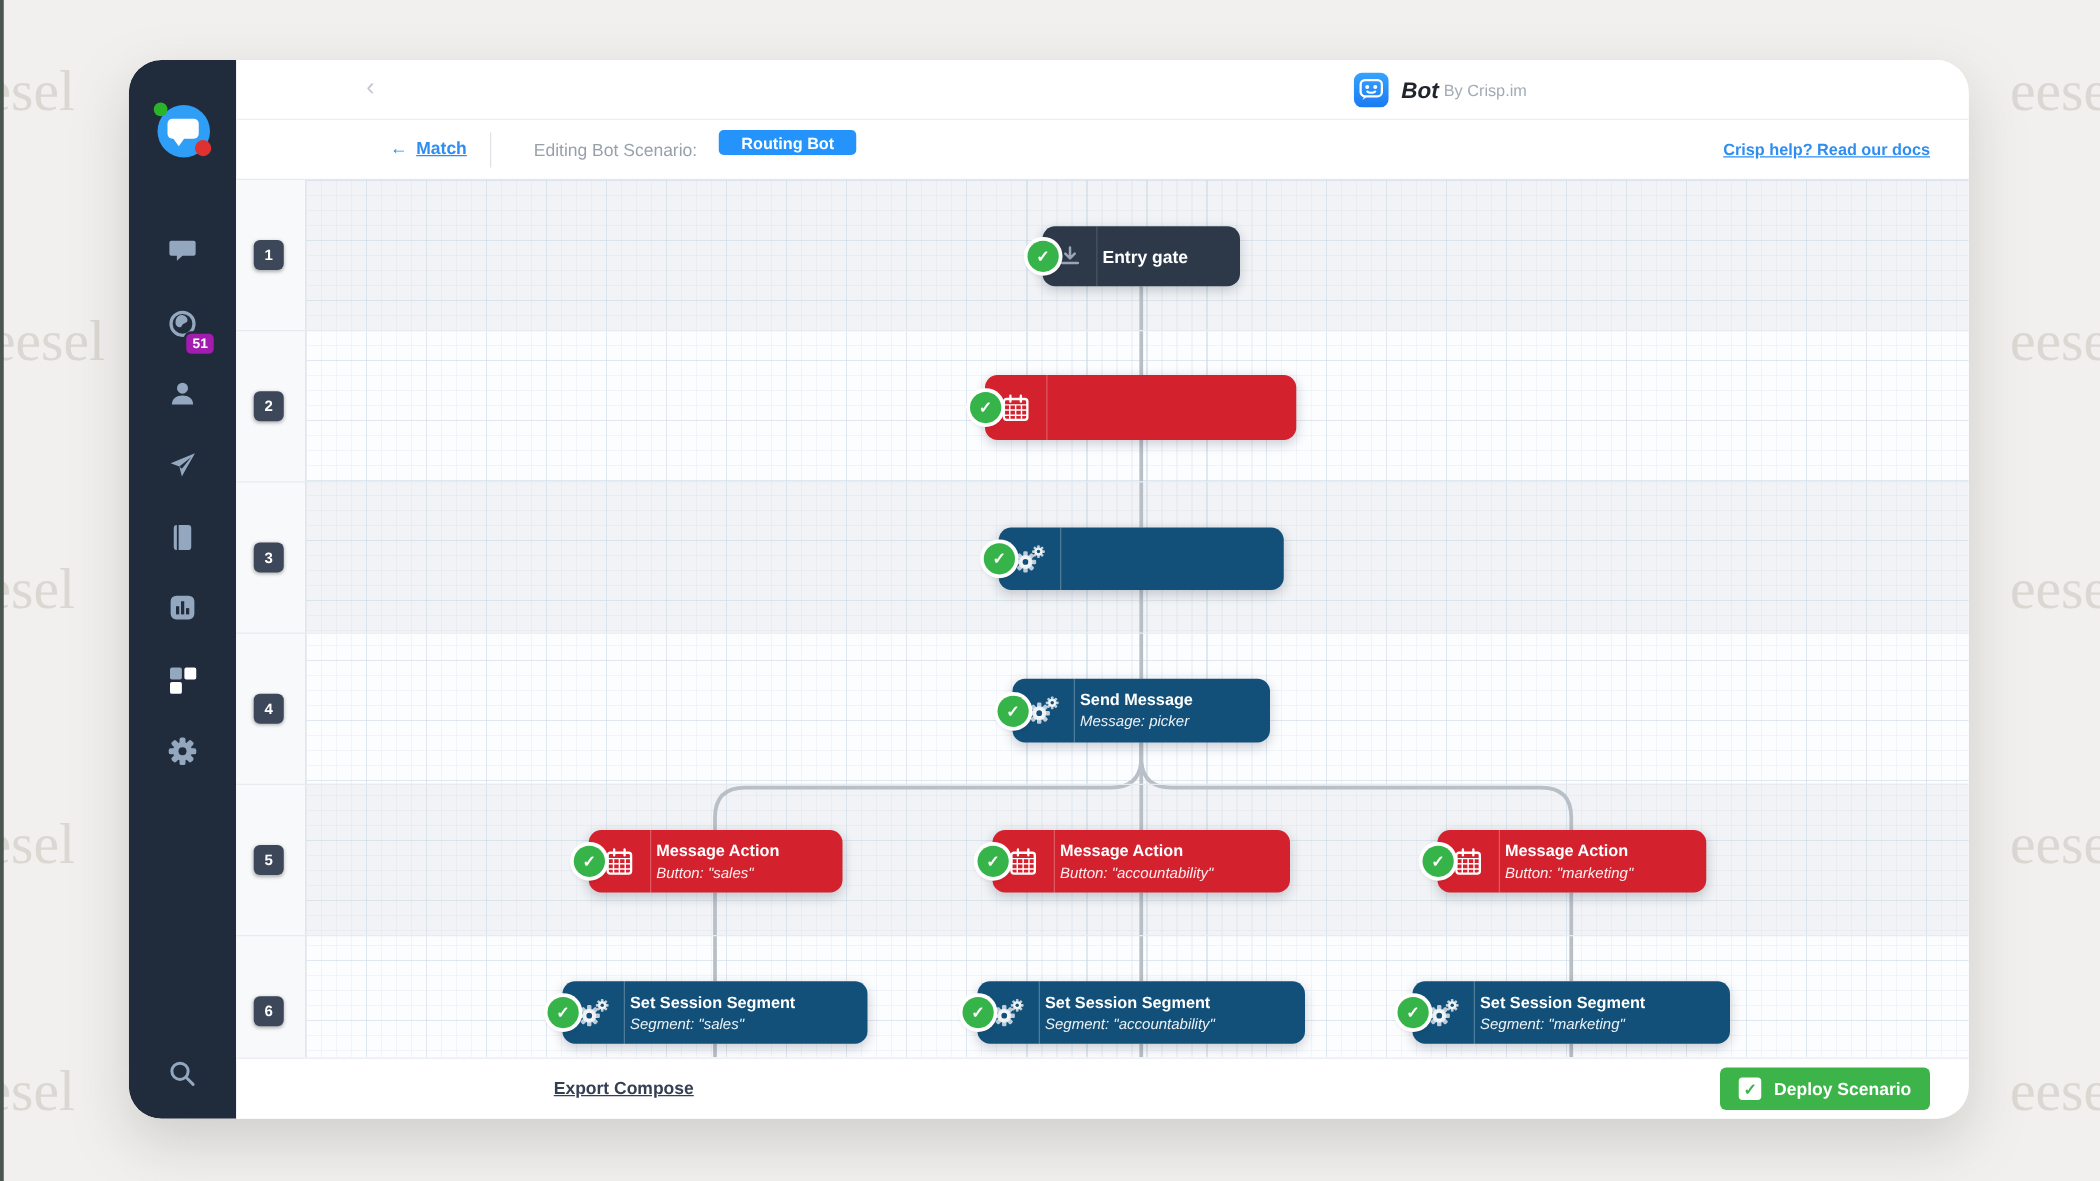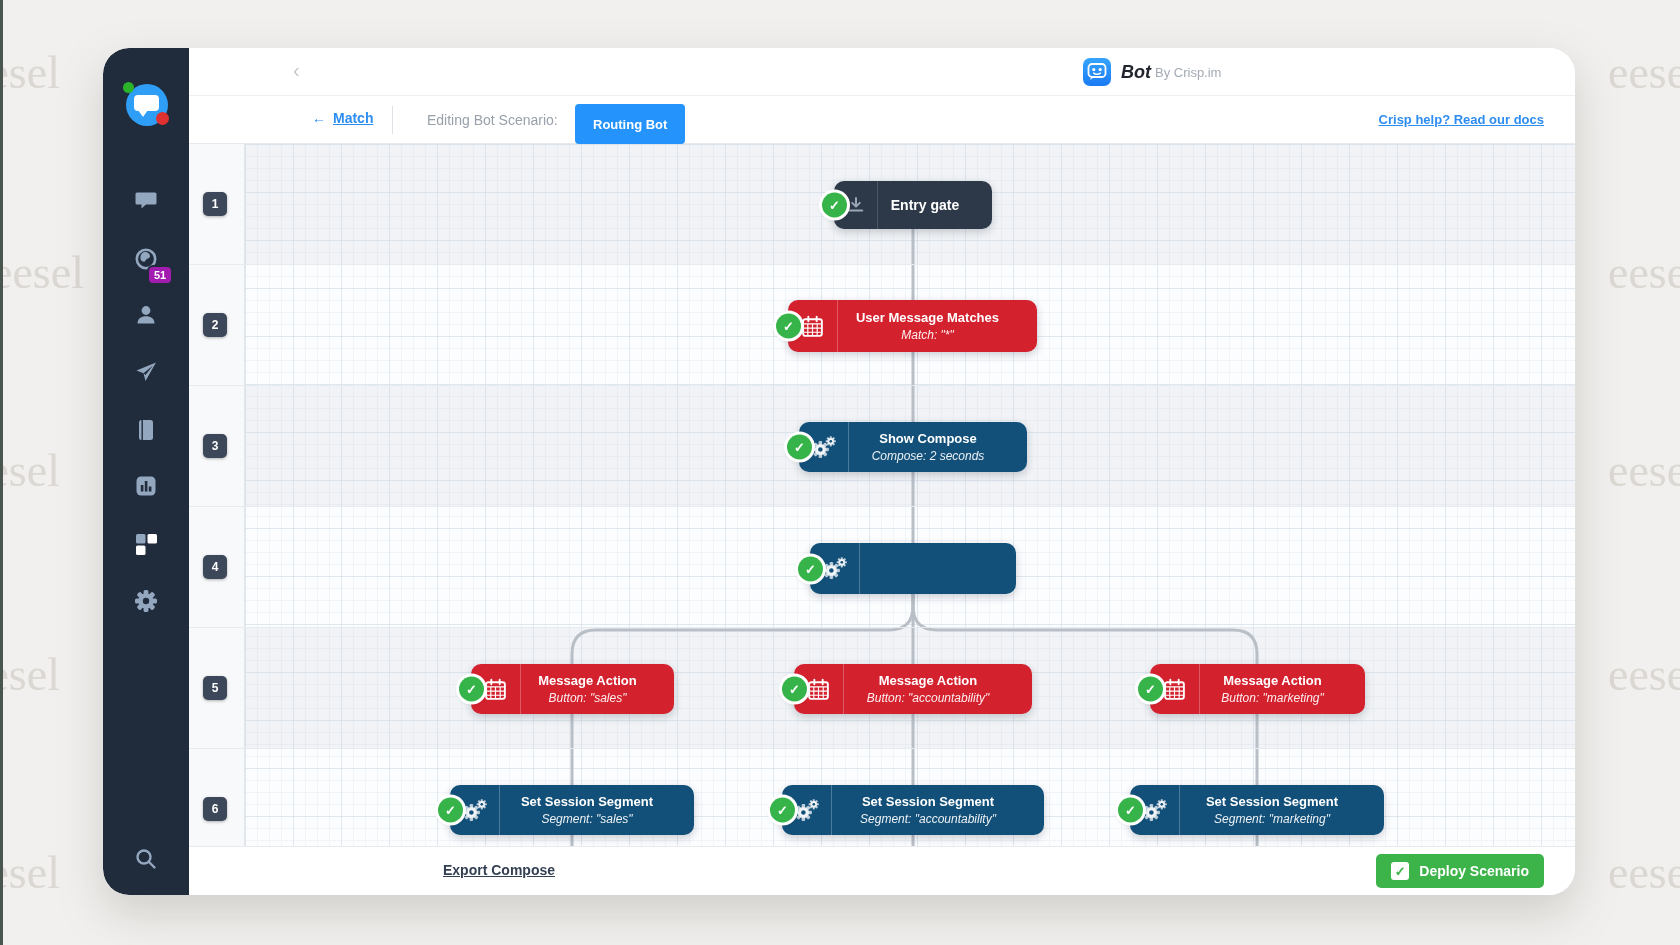--- a/index.html
+++ b/index.html
@@ -34,21 +34,21 @@
   .hdr-brand { position:absolute; left:894px; top:10px; display:flex; align-items:center; }
   .hdr-title { font-size:18px; font-weight:800; color:#20242c; margin-left:10px;font-style:italic; }
   .hdr-byline { font-size:13px; color:#a3aab4; margin-left:4px; }
 
   
   .tbar { position:absolute; left:86px; top:48px; right:0; height:48px; background:#fff; border-bottom:1px solid #e6e9ed; }
   .back-link { position:absolute; left:123px; top:14px; color:#2e8df0; font-size:14px; font-weight:600; cursor:pointer; display:flex; gap:7px; }
   .back-link .txt { text-decoration:underline; }
   .tbar-div { position:absolute; left:203px; top:10px; width:1px; height:28px; background:#dfe2e7; }
   .editing-label { position:absolute; left:238px; top:16px; color:#98a0aa; font-size:14px; }
-  .scenario-btn { position:absolute; left:386px; top:8px; height:40px; padding:0 18px; background:#2493fb; color:#fff;
+  .scenario-btn { position:absolute; left:386px; top:8px; height:20px; padding:0 18px; background:#2493fb; color:#fff;
                   font-size:13px; font-weight:bold; border:none; border-radius:4px; display:flex; align-items:center; cursor:pointer; }
   .help-link { position:absolute; right:31px; top:16px; color:#2e8df0; font-size:13px; font-weight:600; text-decoration:underline; cursor:pointer; }
 
   
   .canvas-zone { position:absolute; left:86px; top:96px; right:0; height:702px; background:#f8f9fb; }
   .gutter { position:absolute; left:0; top:0; width:56px; height:702px; background:#f8f9fb; border-right:1px solid #e2e6eb; z-index:2; }
   .row-badge { position:absolute; left:14px; width:24px; height:24px; background:#3c4759; color:#fff; font-size:12px; font-weight:bold;
                border-radius:5px; display:flex; align-items:center; justify-content:center; box-shadow:0 1px 3px rgba(0,0,0,.3); }
   .canvas { position:absolute; left:56px; top:0; width:1330px; height:702px; }
   .stripe { position:absolute; left:0; width:1330px; }
@@ -64,21 +64,21 @@
   .connectors { position:absolute; left:56px; top:0; z-index:1; }
 
   
   .node { position:absolute; display:flex; align-items:stretch; border-radius:10px; color:#fff; cursor:pointer;
           box-shadow:0 3px 9px rgba(25,35,55,.22); z-index:4; }
   .node.dark { background:#2d3949; }
   .node.red  { background:#d4212e; }
   .node.blue { background:#125079; }
   .node-ico { width:50px; display:flex; align-items:center; justify-content:center; border-right:1px solid rgba(255,255,255,.25); }
   .node.dark .node-ico { width:44px; border-right-color:rgba(255,255,255,.14); }
-  .node-text { flex:1; display:flex; flex-direction:column; align-items:center; justify-content:center; padding:0 24px 0 4px; }
+  .node-text { flex:1; display:flex; flex-direction:column; justify-content:center; padding:0 24px 0 4px; }
   .node-title { font-size:13px; font-weight:bold; line-height:16px; }
   .node.dark .node-title { font-size:14px; }
   .node-sub { font-size:12px; font-style:italic; color:rgba(255,255,255,.92); line-height:15px; margin-top:2px; }
   .check { position:absolute; left:-12px; top:50%; transform:translateY(-50%); width:25px; height:25px; border-radius:50%;
            background:#36b44a; color:#fff; font-size:13px; font-weight:bold; display:flex; align-items:center; justify-content:center;
            box-shadow:0 0 0 3px #fff, 0 2px 5px rgba(0,0,0,.2); z-index:5; }
 
   
   .ftr { position:absolute; left:86px; right:0; bottom:0; height:49px; background:#fff; border-top:1px solid #e8eaee; z-index:6; }
   .del-link { position:absolute; left:133px; top:15px; color:#d9232e; font-size:14px; font-weight:bold; text-decoration:underline; cursor:pointer;margin-top:34px; }
@@ -277,24 +277,20 @@
 
       <div class="node red" style="left:543px; top:156px; width:249px; height:52px;">
         <span class="check">✓</span>
         <span class="node-ico">
           <svg width="25" height="25" viewBox="0 0 24 24">
             <rect x="3" y="5" width="18" height="16" rx="2" fill="none" stroke="#fff" stroke-width="1.8"></rect>
             <path d="M8 2.5V7 M16 2.5V7" stroke="#fff" stroke-width="1.8" stroke-linecap="round"></path>
             <path d="M3 9.5h18 M3 13.5h18 M3 17.5h18 M7.5 9.5V21 M12 9.5V21 M16.5 9.5V21" stroke="#fff" stroke-width="1.1"></path>
           </svg>
         </span>
-        <div class="node-text">
-          <div class="node-title">User Message Matches</div>
-          <div class="node-sub">Match: "*"</div>
-        </div>
       </div>
 
       <div class="node blue" style="left:554px; top:278px; width:228px; height:50px;">
         <span class="check">✓</span>
         <span class="node-ico">
           <svg width="27" height="27" viewBox="0 0 26 26">
             <g fill="rgba(255,255,255,.72)">
               <g transform="translate(10,15)">
                 <rect x="-1.7" y="-8.2" width="3.4" height="16.4" rx="1"></rect>
                 <rect x="-1.7" y="-8.2" width="3.4" height="16.4" rx="1" transform="rotate(45)"></rect>
@@ -307,24 +303,20 @@
                 <rect x="-1.7" y="-8.2" width="3.4" height="16.4" rx="1"></rect>
                 <rect x="-1.7" y="-8.2" width="3.4" height="16.4" rx="1" transform="rotate(45)"></rect>
                 <rect x="-1.7" y="-8.2" width="3.4" height="16.4" rx="1" transform="rotate(90)"></rect>
                 <rect x="-1.7" y="-8.2" width="3.4" height="16.4" rx="1" transform="rotate(135)"></rect>
                 <circle r="5.4"></circle>
                   <circle r="2.2" fill="#125079"></circle>
               </g>
             </g>
           </svg>
         </span>
-        <div class="node-text">
-          <div class="node-title">Show Compose</div>
-          <div class="node-sub">Compose: 2 seconds</div>
-        </div>
       </div>
 
       <div class="node blue" style="left:565px; top:399px; width:206px; height:51px;">
         <span class="check">✓</span>
         <span class="node-ico">
           <svg width="27" height="27" viewBox="0 0 26 26">
             <g fill="rgba(255,255,255,.72)">
               <g transform="translate(10,15)">
                 <rect x="-1.7" y="-8.2" width="3.4" height="16.4" rx="1"></rect>
                 <rect x="-1.7" y="-8.2" width="3.4" height="16.4" rx="1" transform="rotate(45)"></rect>
@@ -337,20 +329,24 @@
                 <rect x="-1.7" y="-8.2" width="3.4" height="16.4" rx="1"></rect>
                 <rect x="-1.7" y="-8.2" width="3.4" height="16.4" rx="1" transform="rotate(45)"></rect>
                 <rect x="-1.7" y="-8.2" width="3.4" height="16.4" rx="1" transform="rotate(90)"></rect>
                 <rect x="-1.7" y="-8.2" width="3.4" height="16.4" rx="1" transform="rotate(135)"></rect>
                 <circle r="5.4"></circle>
                   <circle r="2.2" fill="#125079"></circle>
               </g>
             </g>
           </svg>
         </span>
+        <div class="node-text">
+          <div class="node-title">Send Message</div>
+          <div class="node-sub">Message: picker</div>
+        </div>
       </div>
 
       <div class="node red" style="left:226px; top:520px; width:203px; height:50px;">
         <span class="check">✓</span>
         <span class="node-ico">
           <svg width="25" height="25" viewBox="0 0 24 24">
             <rect x="3" y="5" width="18" height="16" rx="2" fill="none" stroke="#fff" stroke-width="1.8"></rect>
             <path d="M8 2.5V7 M16 2.5V7" stroke="#fff" stroke-width="1.8" stroke-linecap="round"></path>
             <path d="M3 9.5h18 M3 13.5h18 M3 17.5h18 M7.5 9.5V21 M12 9.5V21 M16.5 9.5V21" stroke="#fff" stroke-width="1.1"></path>
           </svg>

